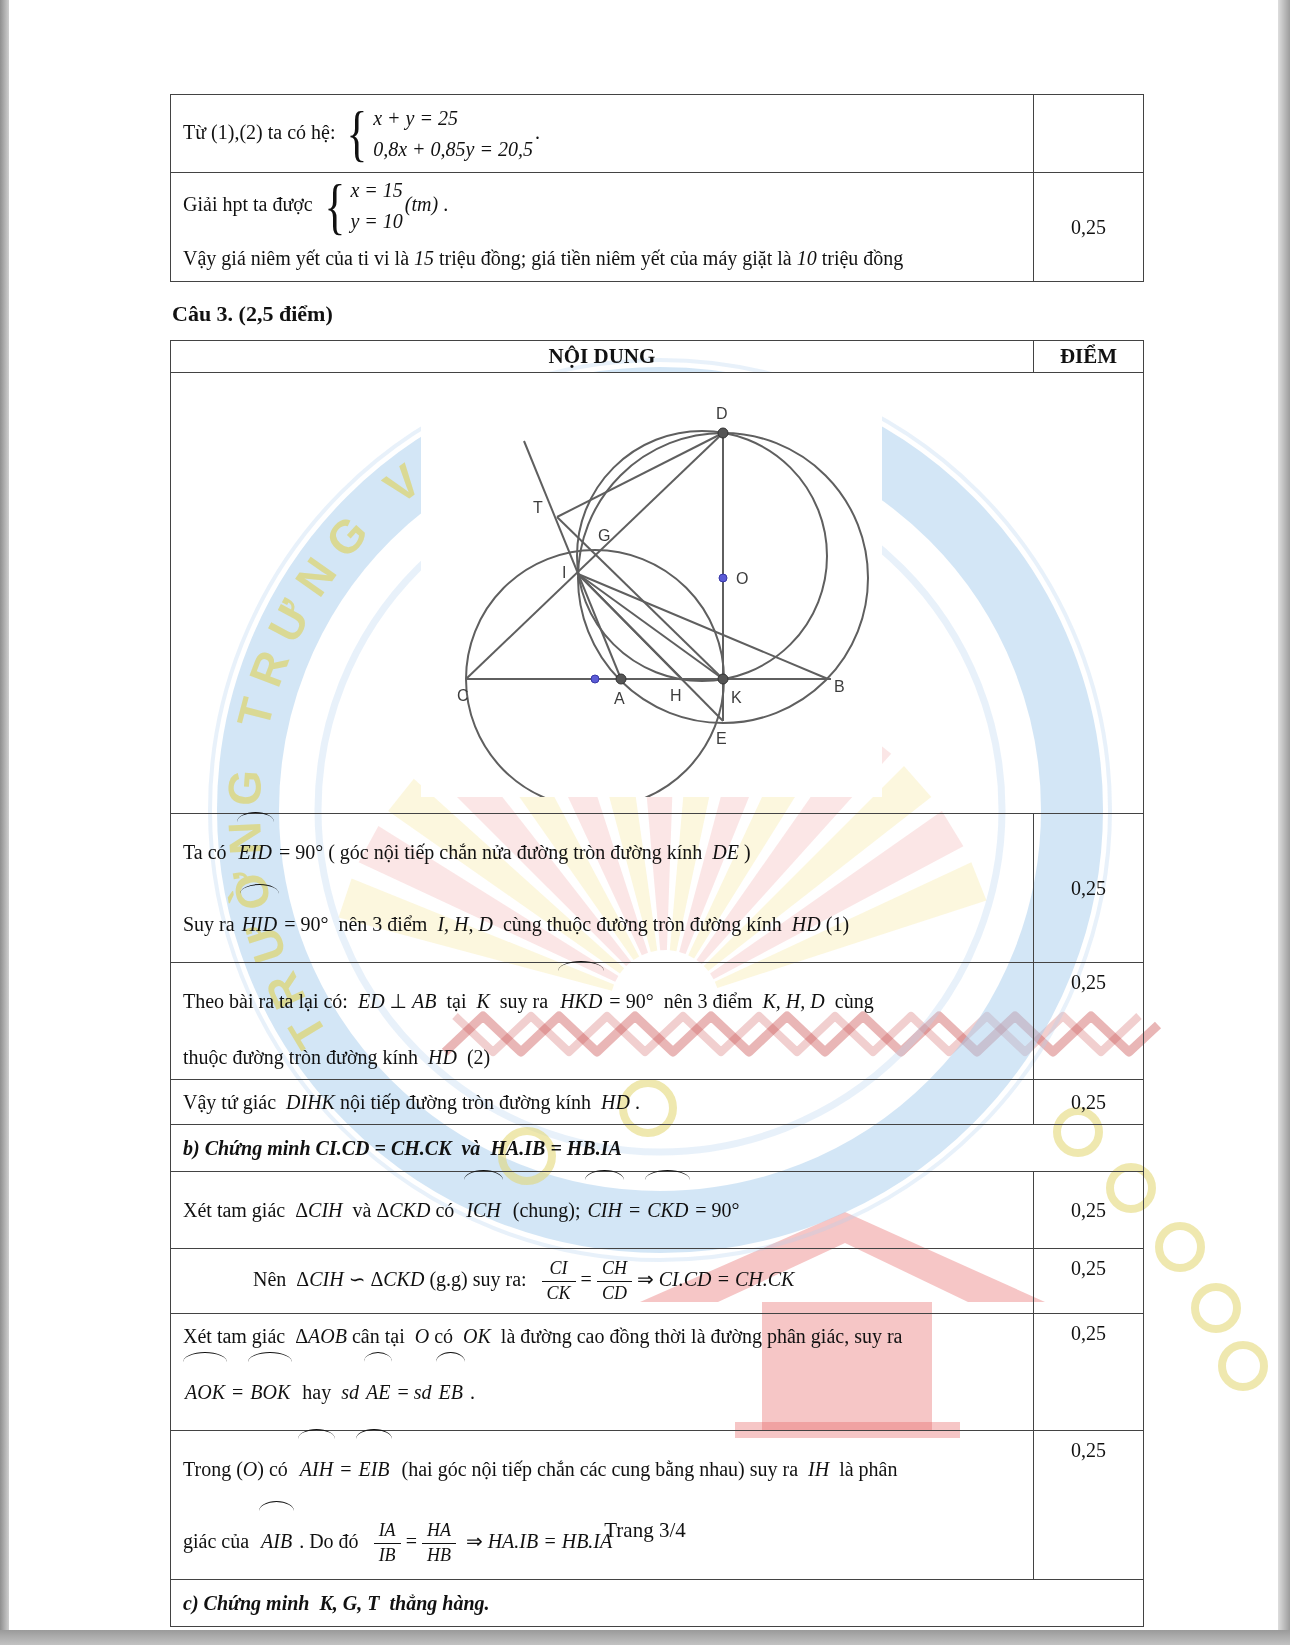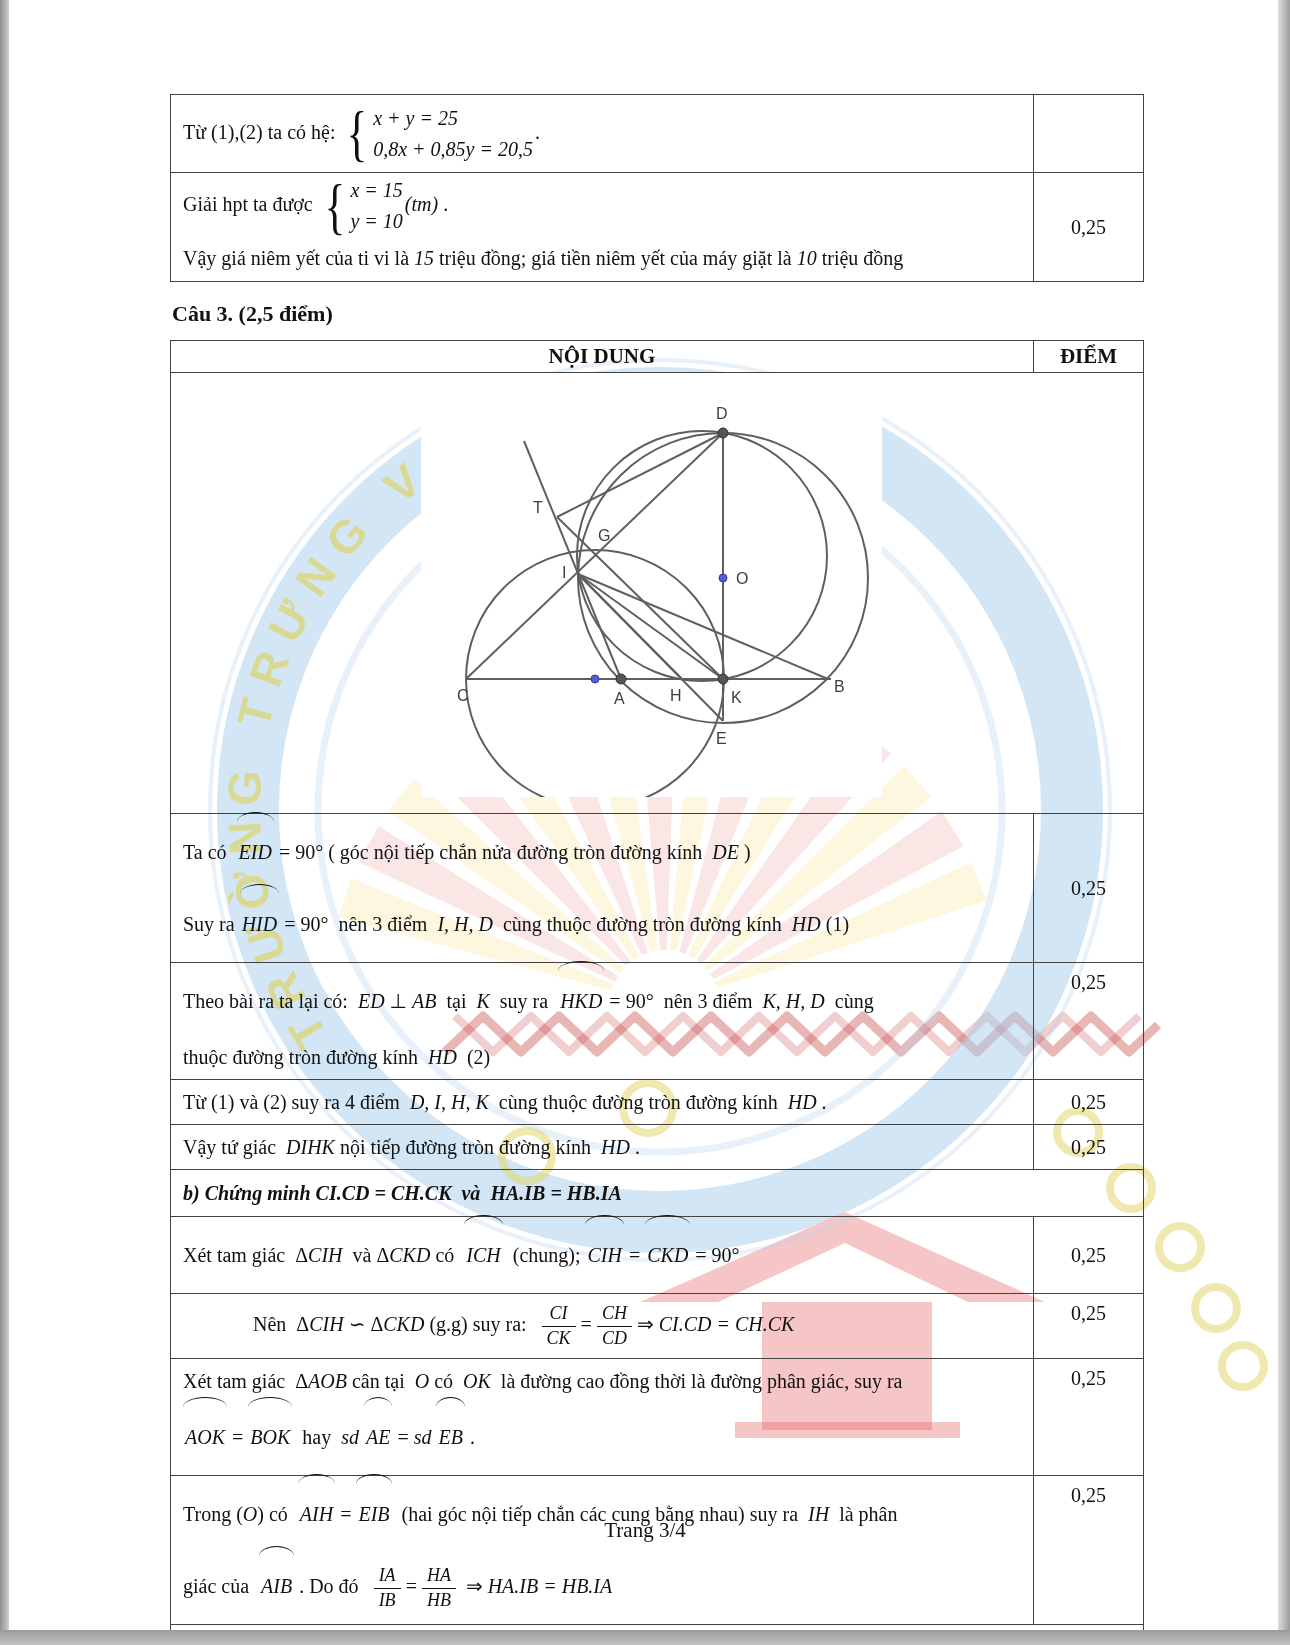--- a/index.html
+++ b/index.html
@@ -202,26 +202,20 @@
           </td>
           <td class="p">0,25</td>
         </tr>
         <tr style="height: 86px;">
           <td>
             <div class="ln"><span>Theo bài ra ta lại có:&nbsp; </span><span class="i">ED</span><span> ⊥ </span><span class="i">AB</span><span>&nbsp; tại&nbsp; </span><span class="i">K</span><span>&nbsp; suy ra&nbsp; </span><span class="arc">HKD</span><span> = 90°&nbsp; nên 3 điểm&nbsp; </span><span class="i">K, H, D</span><span>&nbsp; cùng</span></div>
             <div class="ln"><span>thuộc đường tròn đường kính&nbsp; </span><span class="i">HD</span><span>&nbsp; (2)</span></div>
           </td>
           <td class="p ptop">0,25</td>
         </tr>
-        <tr style="height: 41px;">
-          <td>
-            <div class="ln"><span>Từ (1) và (2) suy ra 4 điểm&nbsp; </span><span class="i">D, I, H, K</span><span>&nbsp; cùng thuộc đường tròn đường kính&nbsp; </span><span class="i">HD</span><span> .</span></div>
-          </td>
-          <td class="p">0,25</td>
-        </tr>
         <tr style="height: 37px;">
           <td>
             <div class="ln"><span>Vậy tứ giác&nbsp; </span><span class="i">DIHK</span><span> nội tiếp đường tròn đường kính&nbsp; </span><span class="i">HD</span><span> .</span></div>
           </td>
           <td class="p">0,25</td>
         </tr>
         <tr style="height: 28px; padding-left: 32px;">
           <td colspan="2" class="sec">
             <div class="ln"><span class="i b">b) Chứng minh </span><span class="i">CI.CD = CH.CK</span><span class="i b">&nbsp; và&nbsp; </span><span class="i">HA.IB = HB.IA</span></div>
           </td>

